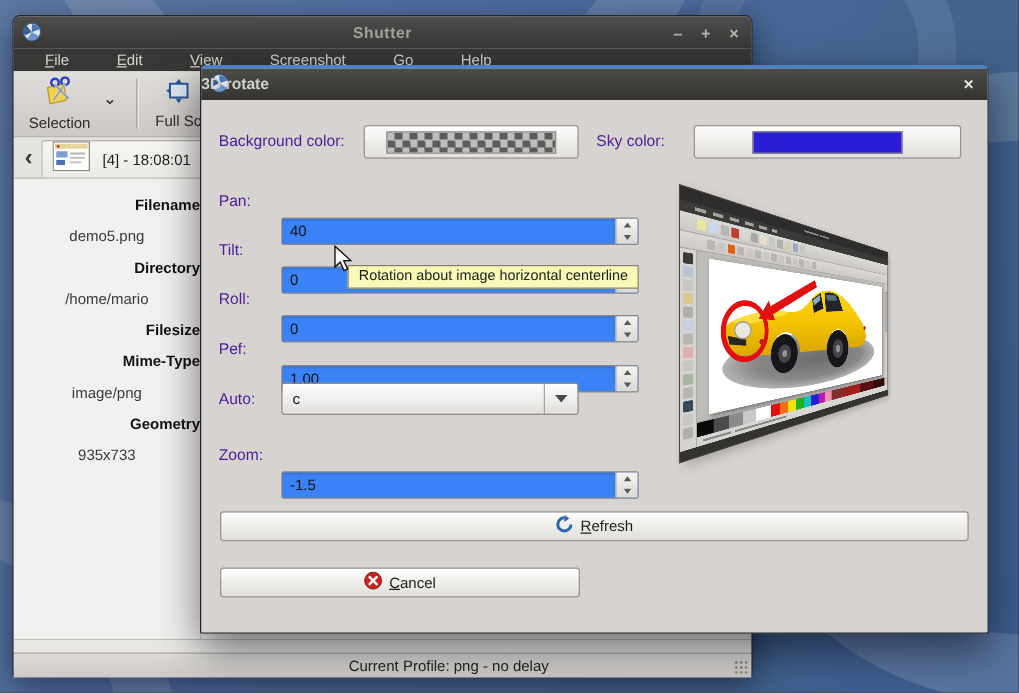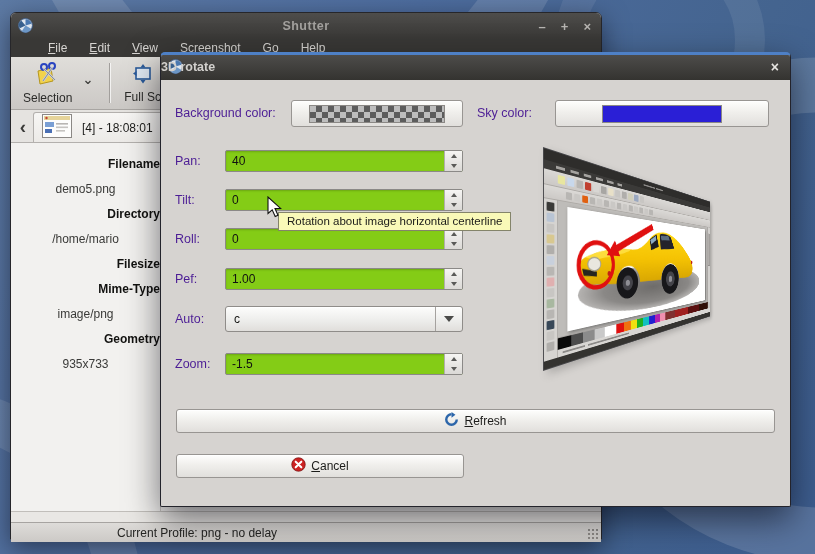--- a/index.html
+++ b/index.html
@@ -9,21 +9,21 @@
   .swirls{position:absolute;inset:0;}
   
   .window{position:absolute;left:10px;top:12px;width:590px;height:526px;background:#ecebe9;
     border:1px solid #26262a;border-radius:6px 6px 1px 1px;box-shadow:0 8px 26px rgba(0,0,10,.5);}
   .titlebar{height:26px;background:linear-gradient(#4e4d4b,#393836);border-radius:5px 5px 0 0;position:relative;}
   .titlebar .app-logo{position:absolute;left:7px;top:5px;}
   .titlebar .title{position:absolute;left:0;right:0;top:0;height:26px;line-height:26px;text-align:center;
     font-weight:bold;font-size:12.5px;color:#a3a19e;letter-spacing:.5px;}
   .win-controls{position:absolute;right:10px;top:0;height:26px;display:flex;gap:15px;align-items:center;}
   .win-btn{color:#b6b4b1;font-size:13px;font-weight:bold;line-height:1;cursor:default;}
-  .menubar{height:18px;background:#393836;display:flex;align-items:center;padding-left:28px;gap:4px;}
+  .menubar{height:18px;background:#393836;display:flex;align-items:center;padding-left:16px;gap:20px;}
   .menu-item{color:#d7d5d2;font-size:12px;padding:0 9px;line-height:18px;}
   .mn{display:inline-block;}
   .mn::first-letter{text-decoration:underline;}
   .toolbar{height:52px;background:linear-gradient(#e0deda,#cbc8c5);border-bottom:1px solid #a8a5a2;
     display:flex;align-items:center;padding:0 8px;}
   .tool-item{display:flex;align-items:center;}
   .tool-stack{display:flex;flex-direction:column;align-items:center;gap:1px;padding:2px 4px;}
   .tool-label{font-size:12px;color:#2b2b29;}
   .tool-chevron{font-size:13px;color:#3c3c3a;font-weight:bold;padding:0 6px;margin-top:-8px;}
   .tb-sep{width:1px;height:40px;background:#a29f9c;box-shadow:1px 0 0 rgba(255,255,255,.7);margin:0 10px;}
@@ -32,41 +32,41 @@
   .tab{flex:1;display:flex;align-items:center;gap:10px;background:linear-gradient(#f7f6f4,#eceae7);
     border:1px solid #b3b0ad;border-bottom:none;border-radius:3px 3px 0 0;height:29px;padding:0 8px;}
   .tab-label{font-size:12px;color:#1d1d1b;}
   .win-body{display:flex;height:368px;}
   .sidebar{width:150px;background:#f2f1ef;border-right:1px solid #c6c3c0;text-align:center;padding-top:9px;box-sizing:border-box;}
   .info-label{font-weight:bold;font-size:12px;color:#121210;line-height:25px;text-align:right;}
   .info-value{font-size:12px;color:#3a3a38;line-height:25px;}
   .win-content{flex:1;background:#eceae8;}
   .pre-status{height:10px;background:#e9e7e4;border-top:1px solid #c1beba;}
   .statusbar{height:19px;background:linear-gradient(#dedcd9,#ccc9c6);border-top:1px solid #a7a4a1;
-    position:relative;display:flex;align-items:center;padding-left:106px;font-size:12px;color:#262624;}
+    position:relative;display:flex;align-items:center;justify-content:center;padding-left:106px;font-size:12px;color:#262624;}
   .grip{position:absolute;right:3px;bottom:3px;width:11px;height:11px;
     background-image:radial-gradient(#8d8a87 1px,transparent 1.2px);background-size:4px 4px;}
   
   .dialog{position:absolute;left:160px;top:52px;width:631px;height:455px;background:#d6d3d0;
     border:1px solid #23232b;border-top:3px solid #4e80c6;border-radius:5px 5px 2px 2px;
     box-shadow:0 12px 34px rgba(0,0,10,.55);z-index:10;box-sizing:border-box;}
   .dlg-titlebar{height:25px;background:linear-gradient(#4d4c4a,#343330);position:relative;border-radius:2px 2px 0 0;}
   .dlg-titlebar .app-logo{position:absolute;left:7px;top:4px;}
   .dlg-title{position:absolute;left:0;right:0;top:0;height:25px;line-height:25px;text-align:left;
     font-weight:bold;font-size:12.5px;color:#d2d0cd;}
   .dlg-close{position:absolute;right:11px;top:0;height:25px;line-height:24px;color:#e6e4e1;font-weight:bold;font-size:14px;}
   .flabel{position:absolute;font-size:12.5px;color:#4c1d95;}
   .gbtn{background:linear-gradient(#fefefd,#f0efec 45%,#e1dfdc);border:1px solid #989592;border-radius:3px;
     box-shadow:inset 0 1px 0 #fff;box-sizing:border-box;}
   .color-btn{position:absolute;display:flex;align-items:center;justify-content:center;}
   .swatch-bg{width:134px;height:16px;border:1px solid #8b8885;
     background-image:conic-gradient(#5c5c5c 25%,#bdbdbd 0 50%,#5c5c5c 0 75%,#bdbdbd 0);background-size:12px 12px;}
   .swatch-sky{width:118px;height:16px;border:1px solid #8b8885;background:#2a1fd6;}
-  .field-input{position:absolute;left:64px;width:238px;height:22px;box-sizing:border-box;
-    border:1px solid #8b8987;border-radius:2px;background:#84cc16;box-shadow:inset 0 1px 2px rgba(0,0,0,.18);}
+  .field-input{position:absolute;left:64px;width:286px;height:22px;box-sizing:border-box;
+    border:1px solid #8b8987;border-radius:2px;background:#3b82f6;box-shadow:inset 0 1px 2px rgba(0,0,0,.18);margin-top:24px;}
   .field-input input{position:absolute;inset:0;border:none;outline:none;background:transparent;
     font-family:"Liberation Sans","DejaVu Sans",sans-serif;font-size:12px;color:#111;padding:0 22px 0 6px;}
   .spin{position:absolute;right:0;top:0;bottom:0;width:17px;border-left:1px solid #b2afac;
     background:linear-gradient(#f6f5f3,#dbd9d6);display:flex;flex-direction:column;}
   .spin-half{flex:1;display:flex;align-items:center;justify-content:center;}
   .tri-up{width:0;height:0;border-left:3.5px solid transparent;border-right:3.5px solid transparent;border-bottom:4.5px solid #5a5a58;}
   .tri-dn{width:0;height:0;border-left:3.5px solid transparent;border-right:3.5px solid transparent;border-top:4.5px solid #5a5a58;}
   .combo{position:absolute;left:64px;width:238px;height:26px;box-sizing:border-box;border:1px solid #8f8c89;border-radius:3px;
     background:linear-gradient(#fdfdfc,#ececea 60%,#e0dedb);box-shadow:inset 0 1px 0 #fff;}
   .combo-value{position:absolute;left:8px;top:0;line-height:24px;font-size:12px;color:#151513;}

